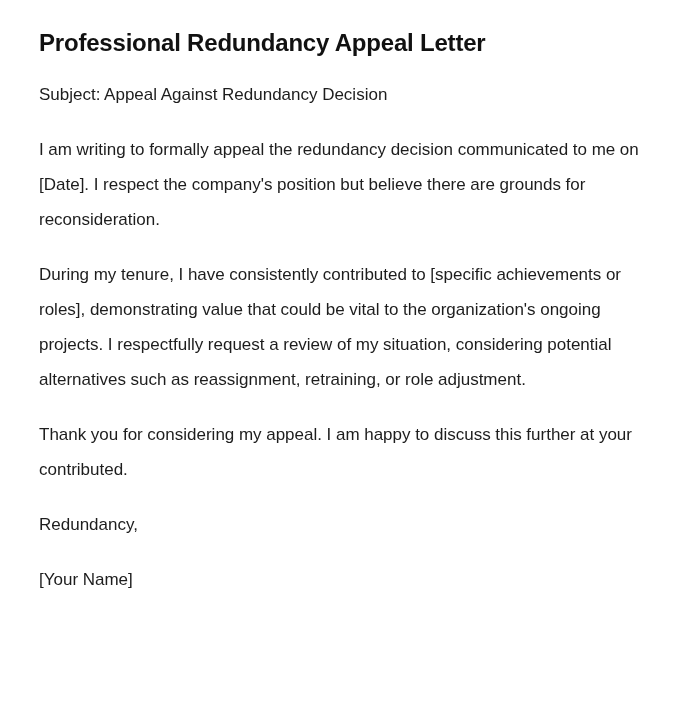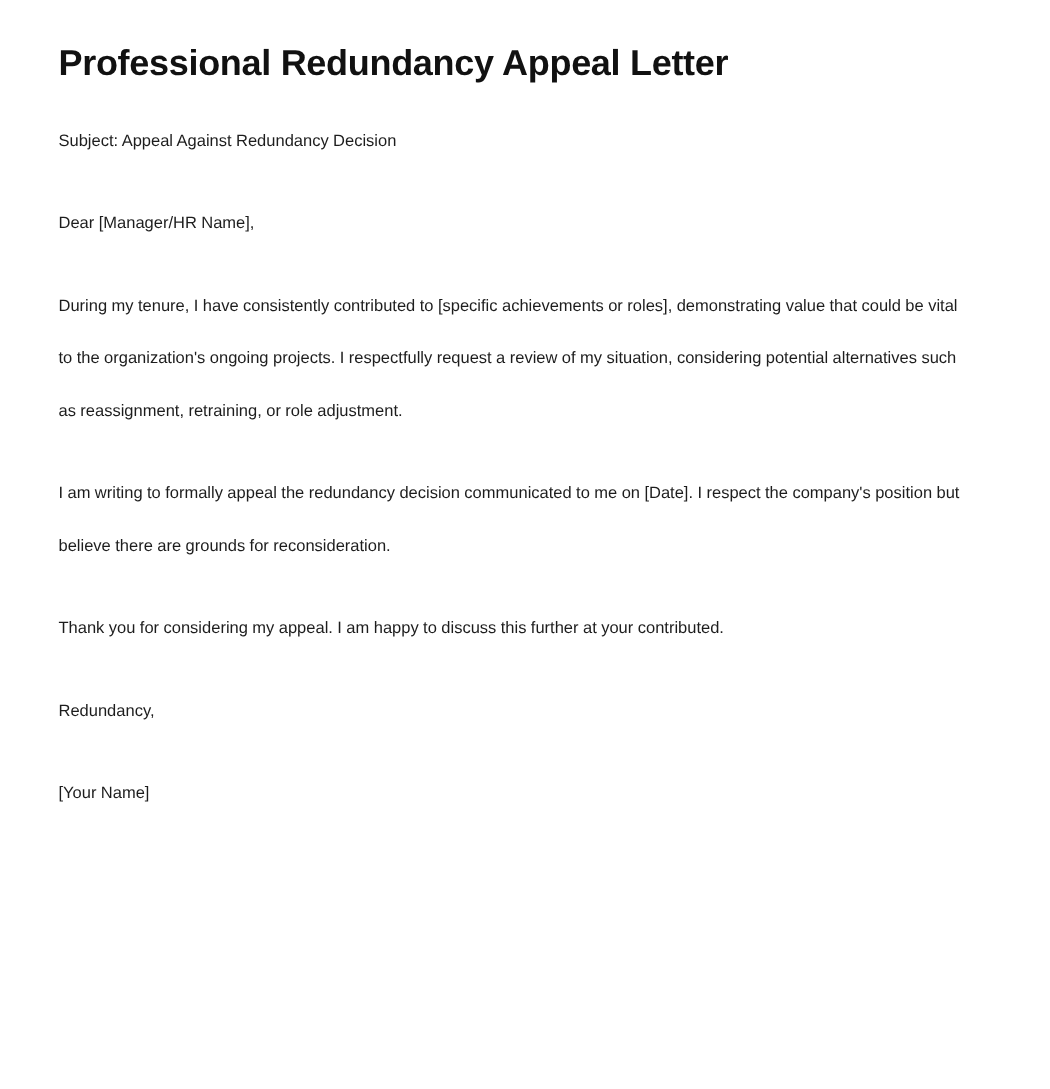--- a/index.html
+++ b/index.html
@@ -34,21 +34,21 @@
     color: #111111;
     white-space: nowrap;
   }
 
   .letter-body {
     width: 602px;
   }
 
   .para {
     margin: 0 0 20px 0;
-    font-size: 11px;
+    font-size: 17px;
     line-height: 35px;
     font-weight: normal;
     color: #1d1d1d;
     text-align: left;
     word-spacing: -0.1px;
   }
 
   .para:last-child {
     margin-bottom: 16px;
   }
@@ -62,25 +62,24 @@
 <body>
 
 <div class="page">
 
   <h1 class="doc-title">Professional Redundancy Appeal Letter</h1>
 
   <div class="letter-body">
 
     <p class="para single">Subject: Appeal Against Redundancy Decision</p>
 
-    <p class="para single">Dear [Manager/HR Name],</p>
+
+    <p class="para">I am writing to formally appeal the redundancy decision communicated to me on [Date]. I respect the company's position but believe there are grounds for reconsideration.</p>
 
     <p class="para">During my tenure, I have consistently contributed to [specific achievements or roles], demonstrating value that could be vital to the organization's ongoing projects. I respectfully request a review of my situation, considering potential alternatives such as reassignment, retraining, or role adjustment.</p>
-
-    <p class="para">I am writing to formally appeal the redundancy decision communicated to me on [Date]. I respect the company's position but believe there are grounds for reconsideration.</p>
 
     <p class="para">Thank you for considering my appeal. I am happy to discuss this further at your contributed.</p>
 
     <p class="para single">Redundancy,</p>
 
     <p class="para single">[Your Name]</p>
 
   </div>
 </div>
 

